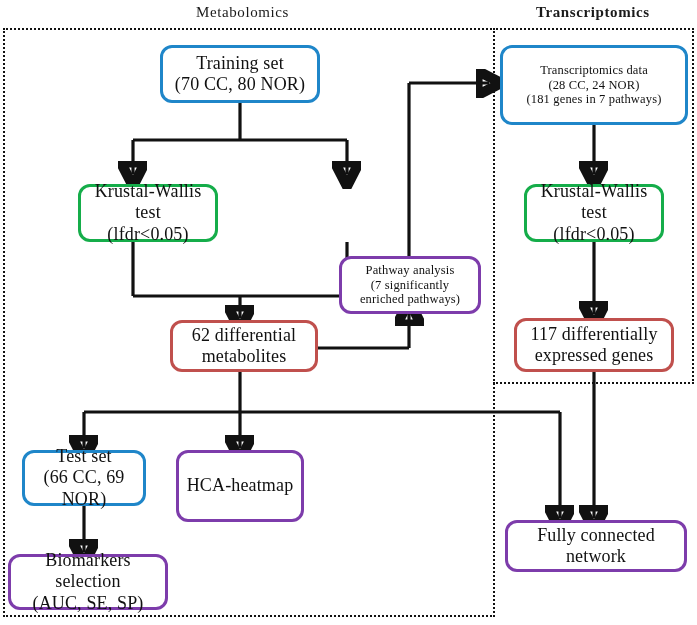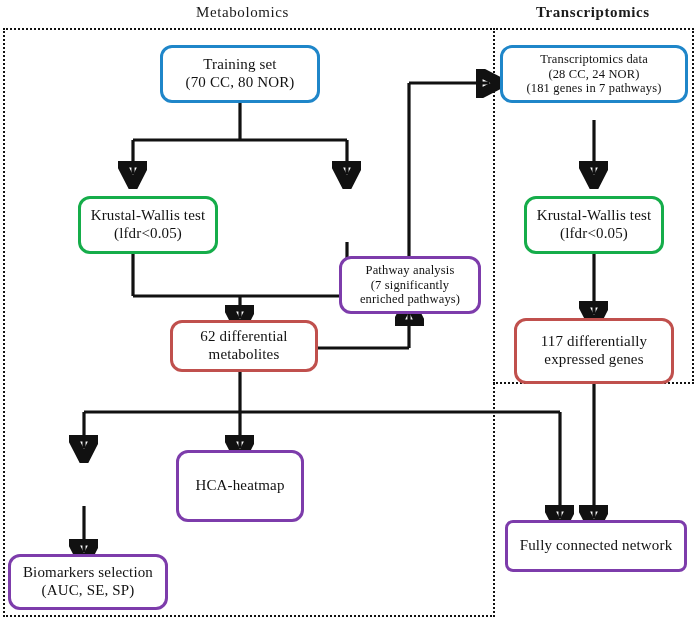--- a/index.html
+++ b/index.html
@@ -25,30 +25,30 @@
   .node{
     position:absolute;
     box-sizing:border-box;
     background:#ffffff;
     border-radius:12px;
     display:flex;
     align-items:center;
     justify-content:center;
     text-align:center;
     line-height:1.18;
-    font-size:15px;
+    font-size:18px;
     color:#111111;
     letter-spacing:.15px;
     padding:2px 4px;
     font-family:"Liberation Serif","DejaVu Serif",serif;
   }
   .node .txt{display:block;white-space:pre-line;}
 
   .n-blue   { border:3.5px solid #1f86c9; }
-  .n-green  { border:3.5px solid #15ad4a;margin-top:12px; }
+  .n-green  { border:3.5px solid #15ad4a; }
   .n-red    { border:3.5px solid #c0504d; }
   .n-purple { border:3.5px solid #7d3cab; }
 
   svg.wires{position:absolute;left:0;top:0;width:697px;height:625px;pointer-events:none;}
   svg.wires line, svg.wires path{stroke:#111111;stroke-width:3.2;fill:none;}
 </style>
 </head>
 <body>
 
 <div id="canvas">
@@ -112,43 +112,47 @@
     <span class="txt">62 differential
 metabolites</span>
   </div>
 
   <div class="node n-purple" style="left:339px;top:256px;width:142px;height:58px;font-size:12.5px;">
     <span class="txt">Pathway analysis
 (7 significantly
 enriched pathways)</span>
   </div>
 
-  <div class="node n-blue" style="left:500px;top:45px;width:188px;height:58px;font-size:12.5px;">
+  <div class="node n-blue" style="left:500px;top:45px;width:188px;height:80px;font-size:12.5px;">
     <span class="txt">Transcriptomics data
 (28 CC, 24 NOR)
 (181 genes in 7 pathways)</span>
   </div>
 
   <div class="node n-green" style="left:524px;top:184px;width:140px;height:58px;">
     <span class="txt">Krustal-Wallis test
 (lfdr&lt;0.05)</span>
   </div>
 
-  <div class="node n-red" style="left:514px;top:318px;width:160px;height:66px;">
+  <div class="node n-red" style="left:514px;top:318px;width:160px;height:54px;">
     <span class="txt">117 differentially
 expressed genes</span>
   </div>
 
+  <div class="node n-blue" style="left:22px;top:450px;width:124px;height:56px;">
+    <span class="txt">Test set
+(66 CC, 69 NOR)</span>
+  </div>
 
   <div class="node n-purple" style="left:176px;top:450px;width:128px;height:72px;">
     <span class="txt">HCA-heatmap</span>
   </div>
 
   <div class="node n-purple" style="left:8px;top:554px;width:160px;height:56px;">
     <span class="txt">Biomarkers selection
 (AUC, SE, SP)</span>
   </div>
 
-  <div class="node n-purple" style="left:505px;top:520px;width:182px;height:52px;border-radius:8px;">
+  <div class="node n-purple" style="left:505px;top:520px;width:182px;height:52px;">
     <span class="txt">Fully connected network</span>
   </div>
 
 </div>
 
 </body></html>

